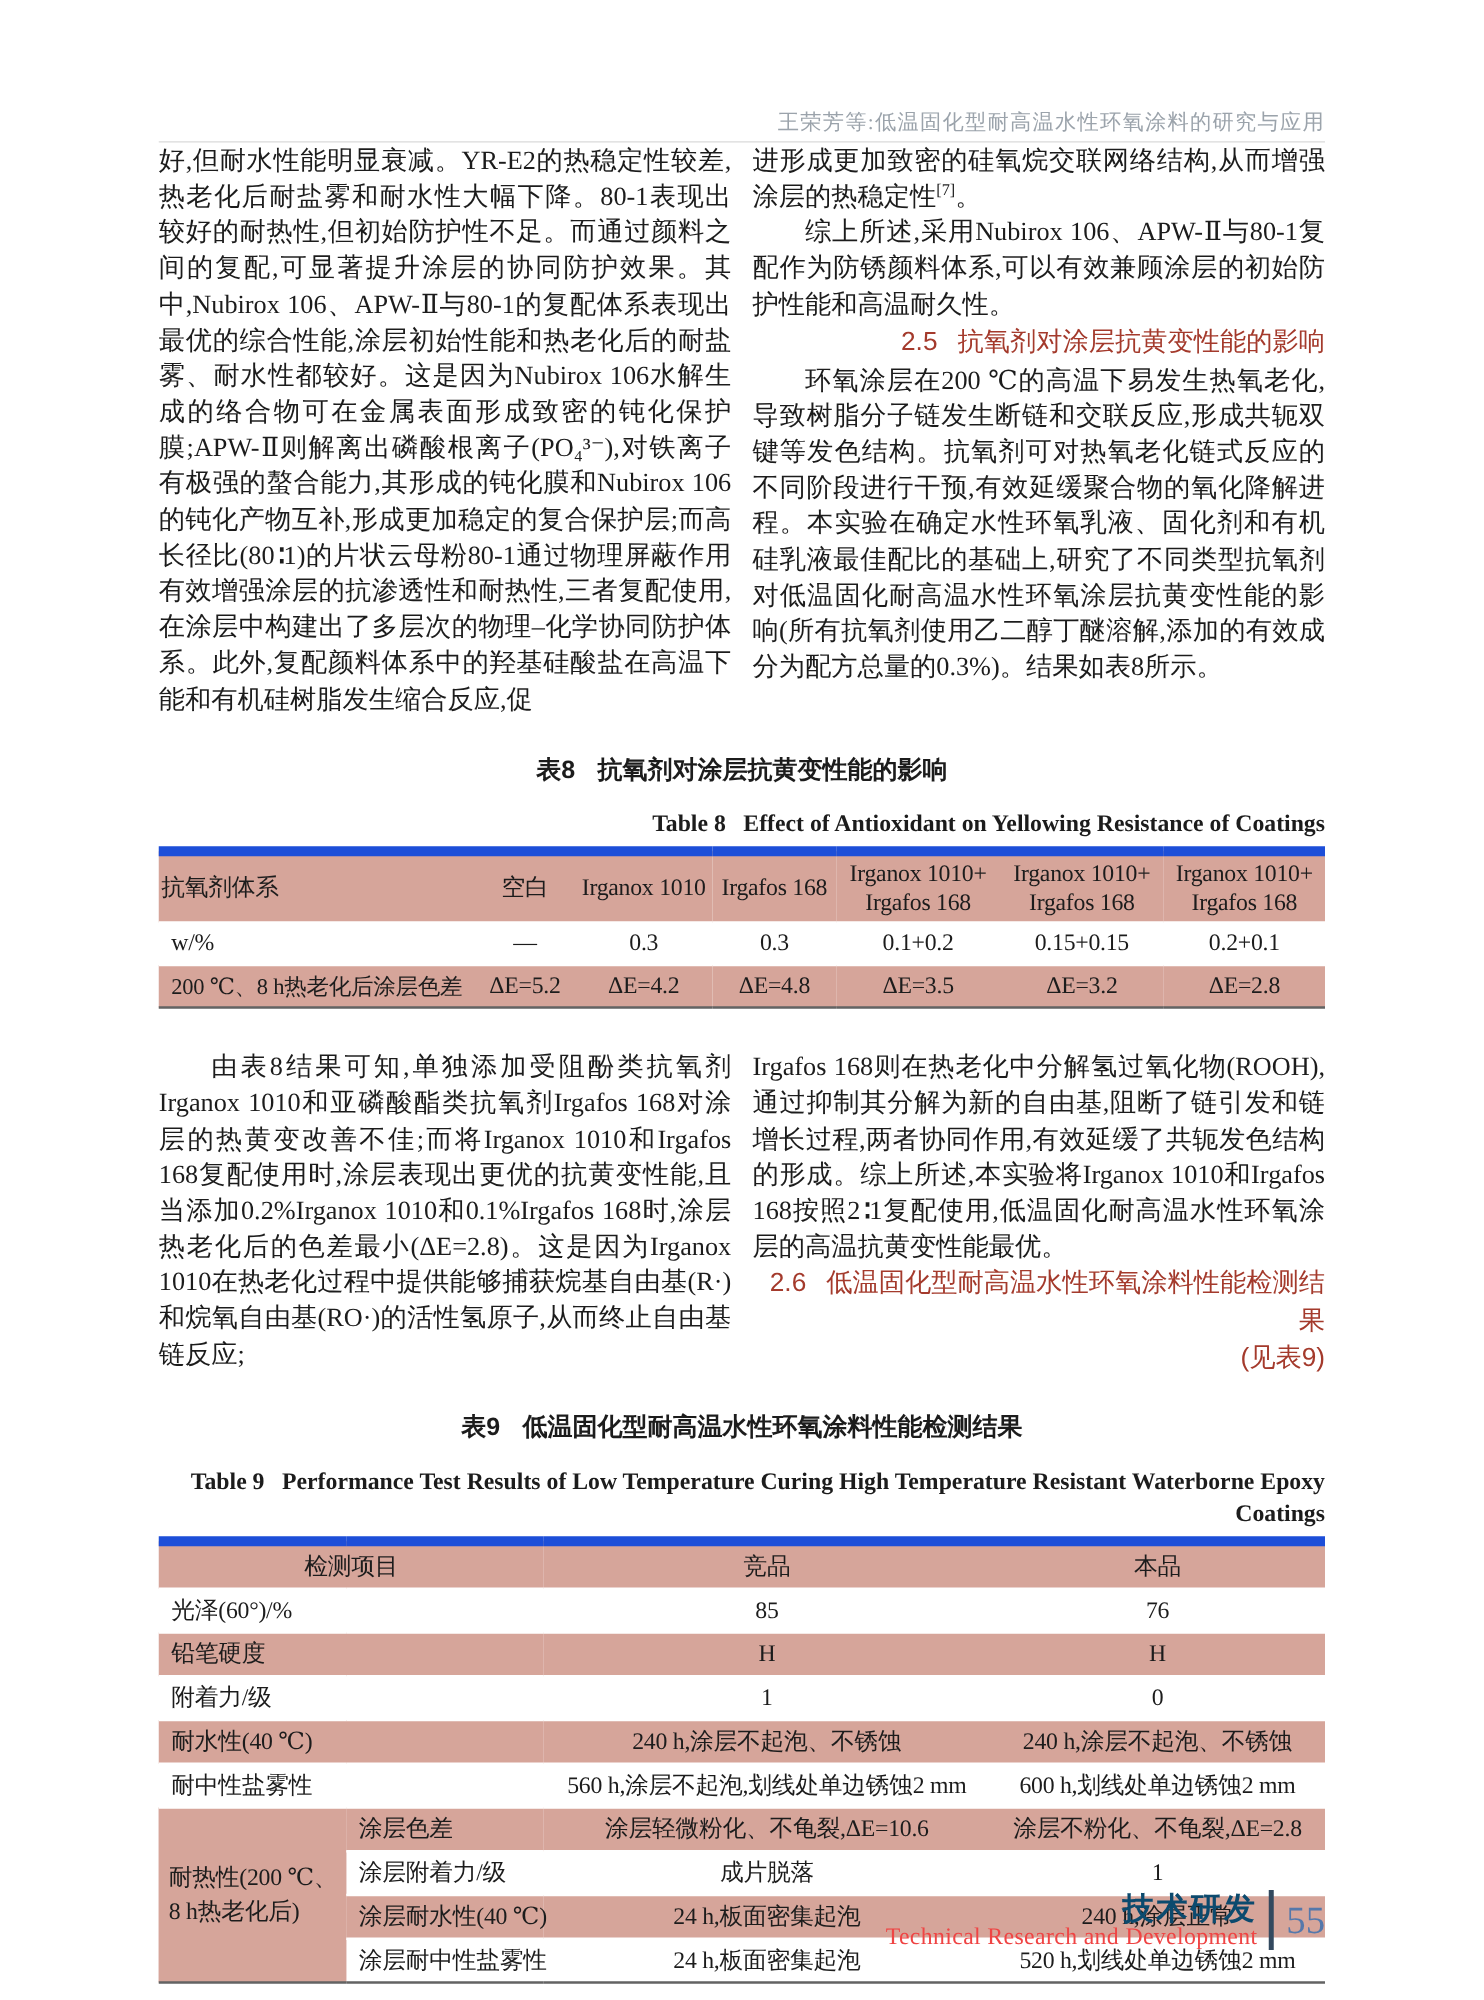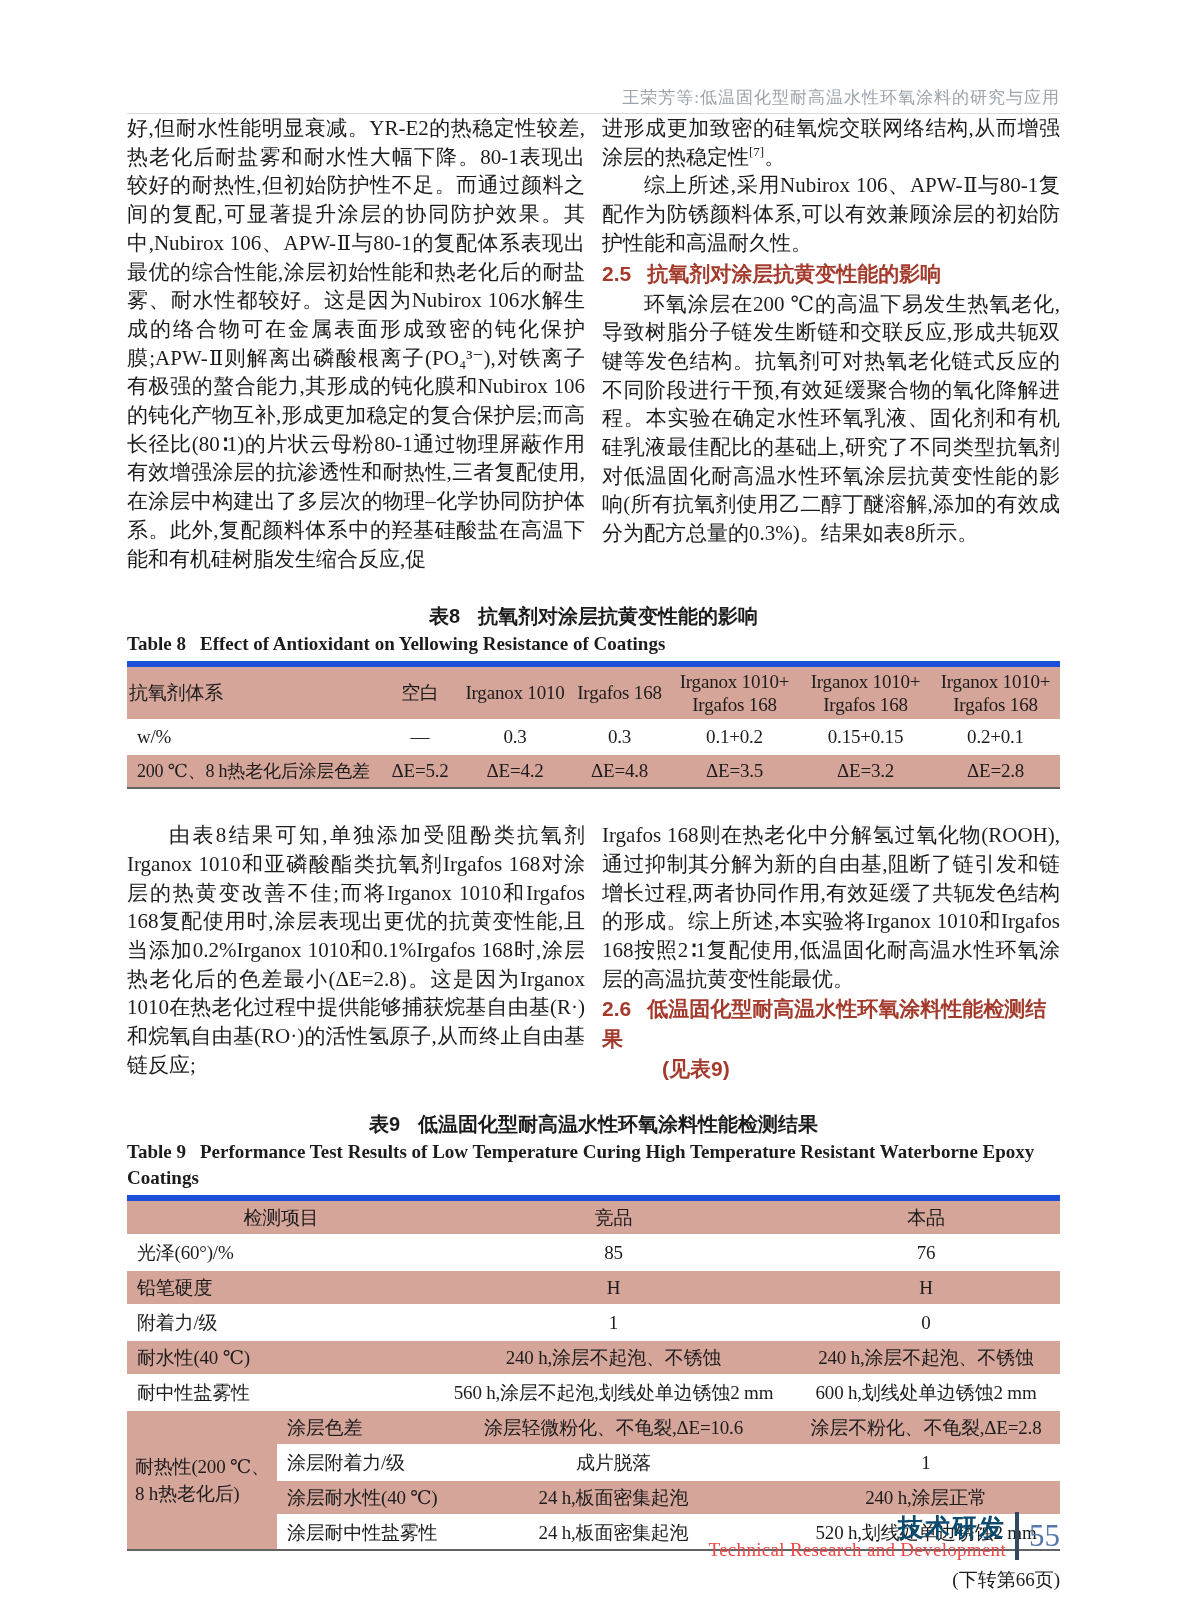--- a/index.html
+++ b/index.html
@@ -16,41 +16,41 @@
   .col{width:458px;font-size:21px;line-height:28.7px;text-align:justify;}
   .col p{margin:0;}
   .indent{text-indent:2em;}
   sup{font-size:0.62em;vertical-align:super;line-height:0;}
 
   .cols-1{padding-top:114px;}
   .cols-2{margin-top:32px;}
 
   .sec-heading{
     color:#a43a2c;font-family:"Liberation Sans","DejaVu Sans",sans-serif;
-    font-weight:bold;font-size:21px;line-height:30px;text-align:left;margin:1px 0;
+    font-weight:normal;font-size:21px;line-height:30px;text-align:right;margin:1px 0;
   }
   .sec-num{margin-right:16px;}
   .sec-line2{display:block;margin-left:60px;}
 
   .tbl-block{width:933px;}
   .tbl8-block{margin-top:30px;}
   .tbl9-block{margin-top:26px;}
   .cap-cn{
     text-align:center;font-family:"Liberation Sans","DejaVu Sans",sans-serif;
     font-weight:bold;font-size:20px;line-height:26px;
   }
   .cap-cn .cap-label{margin-right:18px;}
-  .cap-en{text-align:left;font-weight:bold;font-size:19px;line-height:26px;margin-top:2px;}
+  .cap-en{text-align:right;font-weight:bold;font-size:19px;line-height:26px;margin-top:18px;}
   .cap-en .cap-label{margin-right:14px;}
 
   table{
     border-collapse:collapse;width:933px;margin-top:4px;
     font-size:19px;table-layout:fixed;
   }
-  table{border-top:6px solid #1d4ed8;border-bottom:2px solid #636363;}
+  table{border-top:8px solid #1d4ed8;border-bottom:2px solid #636363;}
   td,th{font-weight:normal;text-align:center;vertical-align:middle;padding:4px 2px;line-height:24px;}
   tr:not(:first-child)>td, tr:not(:first-child)>th{border-top:2px solid #ffffff;}
   .pink{background:#d6a59a;}
   .left-cell{text-align:left;padding-left:10px;}
   th.multiline{white-space:pre-line;line-height:23px;}
   .t8 th,.t8 td{letter-spacing:-0.2px;}
   .t8 tr.hdr th{padding:3px 2px;height:46px;}
   .t8 tr.data td{height:24px;white-space:nowrap;}
   .t9 td,.t9 th{height:25px;letter-spacing:-0.2px;white-space:nowrap;}
   .t9 .grp{vertical-align:middle;white-space:normal;text-align:left;padding-left:8px;line-height:27px;}

